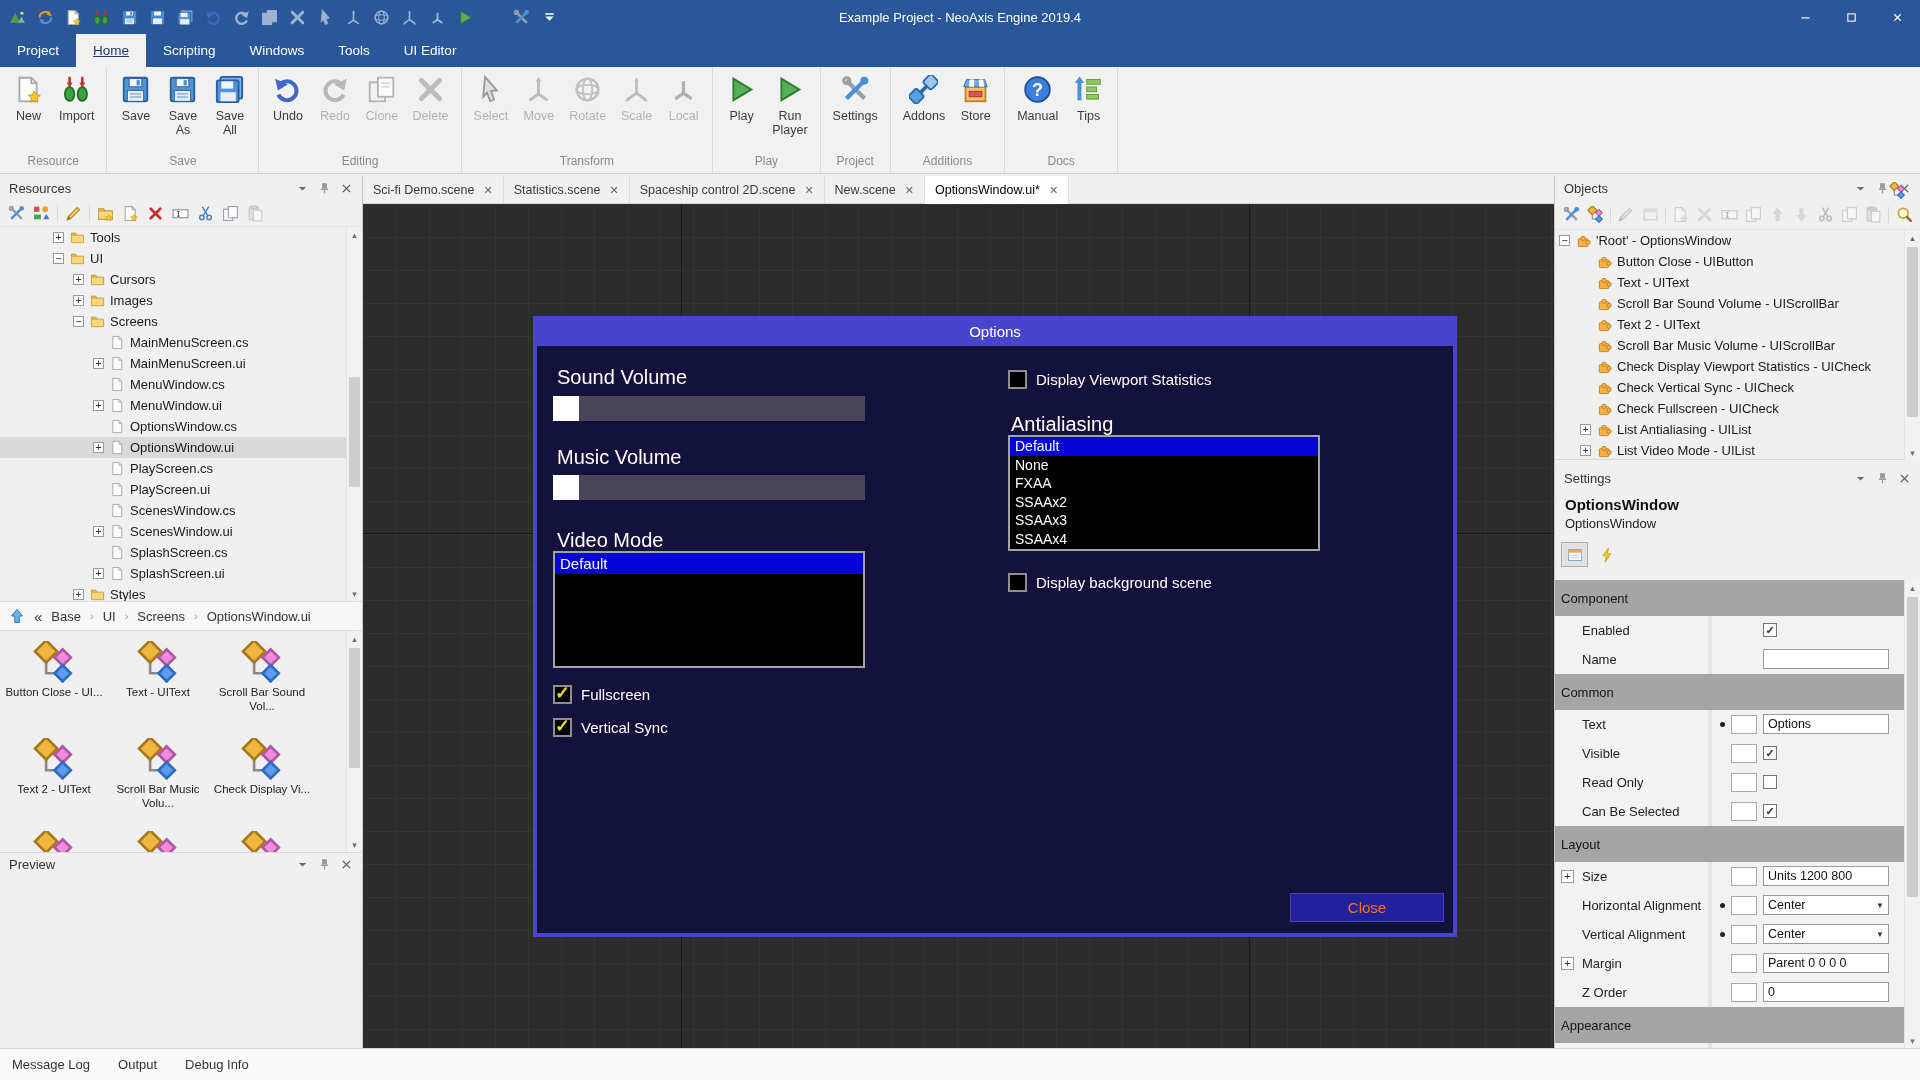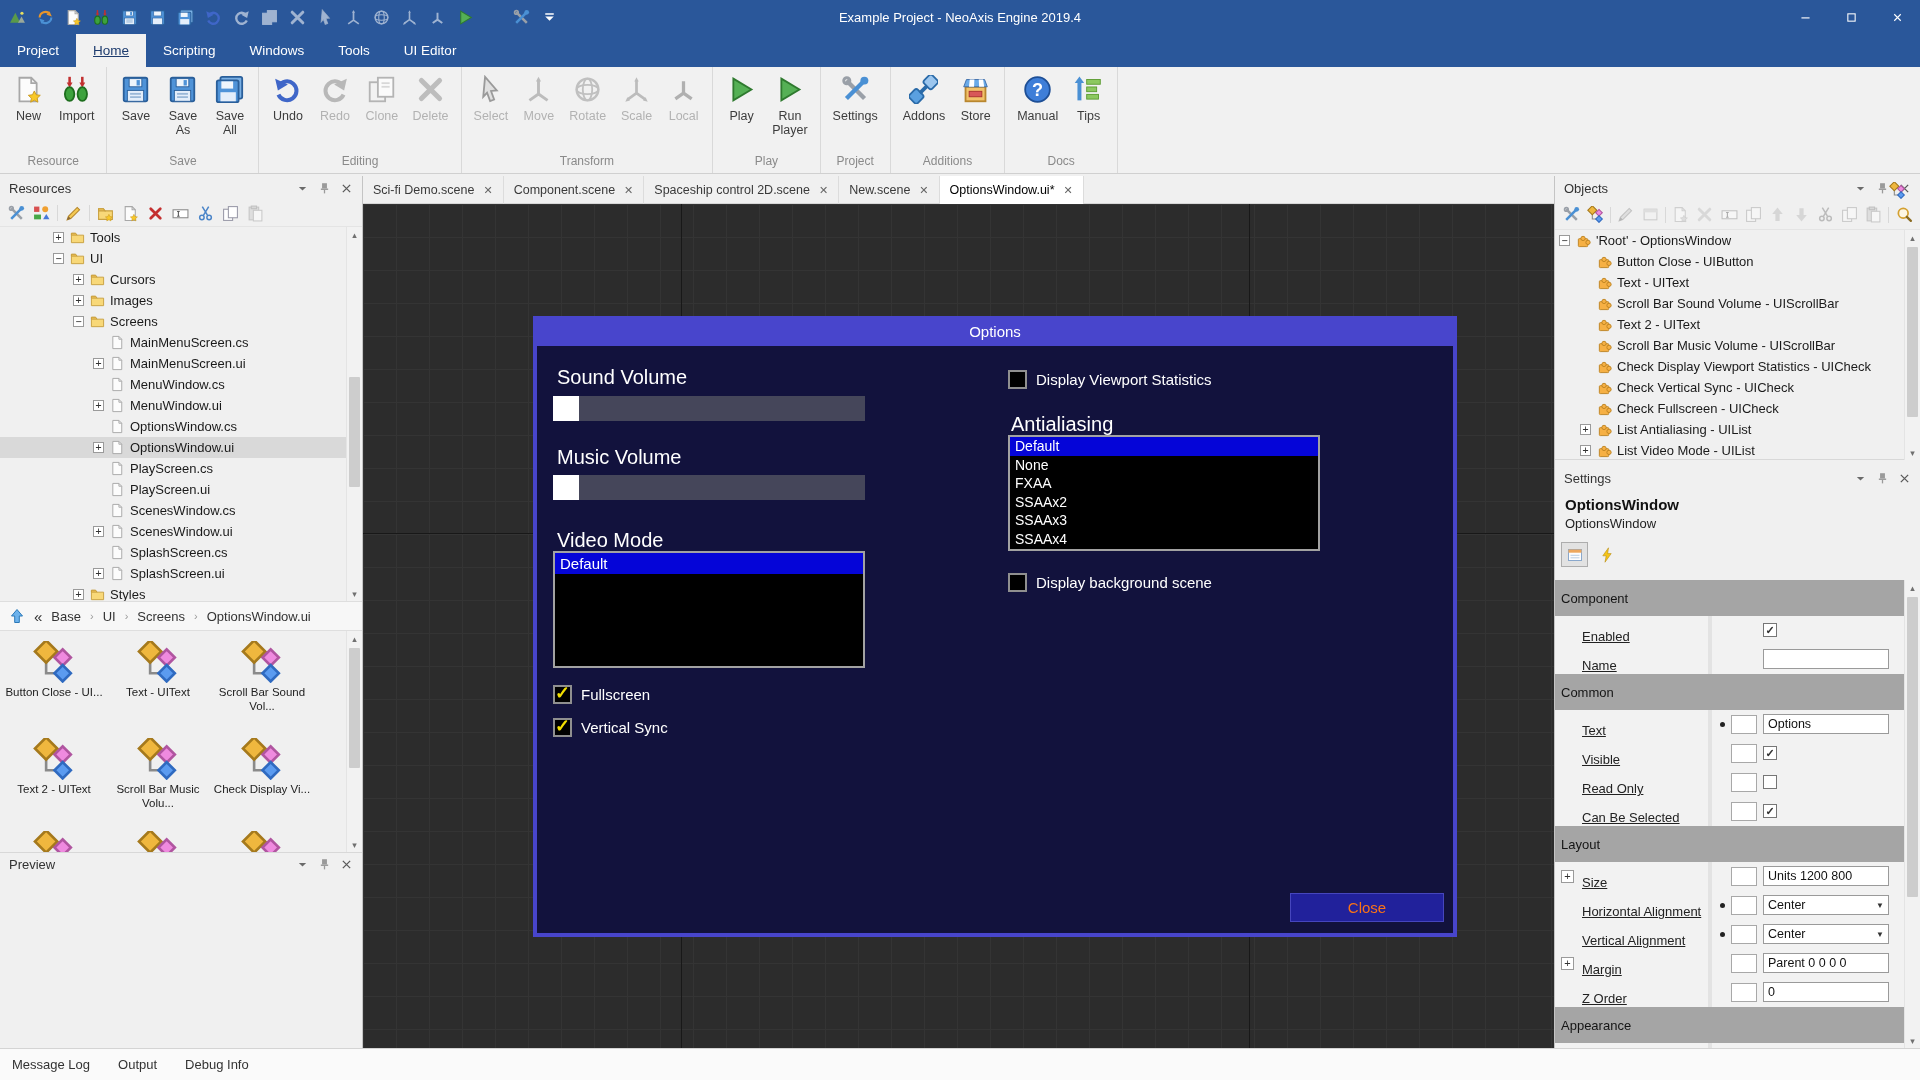--- a/index.html
+++ b/index.html
@@ -119,21 +119,21 @@
   .set-tabs { position:absolute; left:6px; top:366px; display:flex; gap:5px; }
   .set-tab { width:27px; height:25px; display:flex; align-items:center; justify-content:center; border:1px solid transparent; }
   .set-tab.active { background:#e2e2e2; border-color:#adadad; }
   .set-tab svg { width:16px; height:16px; }
 
   .prop-grid { position:absolute; left:0; top:404px; right:16px; bottom:0; overflow:hidden; background:#f2f2f2; }
   .prop-sec { height:36px; background:#a5a5a5; color:#151515; font-size:13px; display:flex; align-items:center; padding-left:6px; }
   .prop-row { height:29px; position:relative; font-size:13px; color:#222; }
   .prop-row::before { content:""; position:absolute; left:153px; top:0; bottom:0; width:4px; background:#e3e3e3; }
   .prop-exp { position:absolute; left:6px; top:8px; width:13px; height:13px; border:1px solid #9a9a9a; background:#fff; font-size:11px; line-height:11px; text-align:center; color:#333; }
-  .prop-lbl { position:absolute; left:27px; top:13px; white-space:nowrap;text-decoration:underline; }
+  .prop-lbl { position:absolute; left:27px; top:7px; white-space:nowrap; }
   .prop-dot { position:absolute; left:165px; top:12px; width:5px; height:5px; background:#222; border-radius:50%; }
   .prop-defbox { position:absolute; left:176px; top:5px; width:26px; height:19px; background:#fff; border:1px solid #a8a8a8; display:flex; align-items:center; justify-content:center; font-size:9px; color:#111; }
   .prop-text { position:absolute; left:208px; top:4px; width:126px; height:20px; background:#fff; border:1px solid #9a9a9a; font-size:12.5px; display:flex; align-items:center; padding:0 4px; color:#111; white-space:nowrap; overflow:hidden; }
   .prop-drop { position:absolute; right:4px; font-size:8px; color:#333; }
   .prop-check { position:absolute; left:208px; top:7px; width:14px; height:14px; background:#fff; border:1px solid #767676; display:flex; align-items:center; justify-content:center; font-size:11px; font-weight:bold; color:#333; line-height:1; }
   .prop-plain { position:absolute; left:208px; top:7px; font-size:12.5px; color:#111; white-space:nowrap; }
   .prop-swatch { position:absolute; left:308px; top:5px; width:26px; height:19px; border:1px solid #888;
     background:repeating-conic-gradient(#4a4a4a 0 25%, #181818 0 50%); background-size:8px 8px; }
 
   
@@ -974,21 +974,21 @@
     <div class="preview-body"></div>
   </div>
 
   <div class="center">
     <div class="doc-tabs" id="doc-tabs">
         <div class="doc-tab">
           <span>Sci-fi Demo.scene</span>
           <span class="doc-close">✕</span>
         </div>
         <div class="doc-tab">
-          <span>Component.scene</span>
+          <span>Statistics.scene</span>
           <span class="doc-close">✕</span>
         </div>
         <div class="doc-tab">
           <span>Spaceship control 2D.scene</span>
           <span class="doc-close">✕</span>
         </div>
         <div class="doc-tab">
           <span>New.scene</span>
           <span class="doc-close">✕</span>
         </div>

